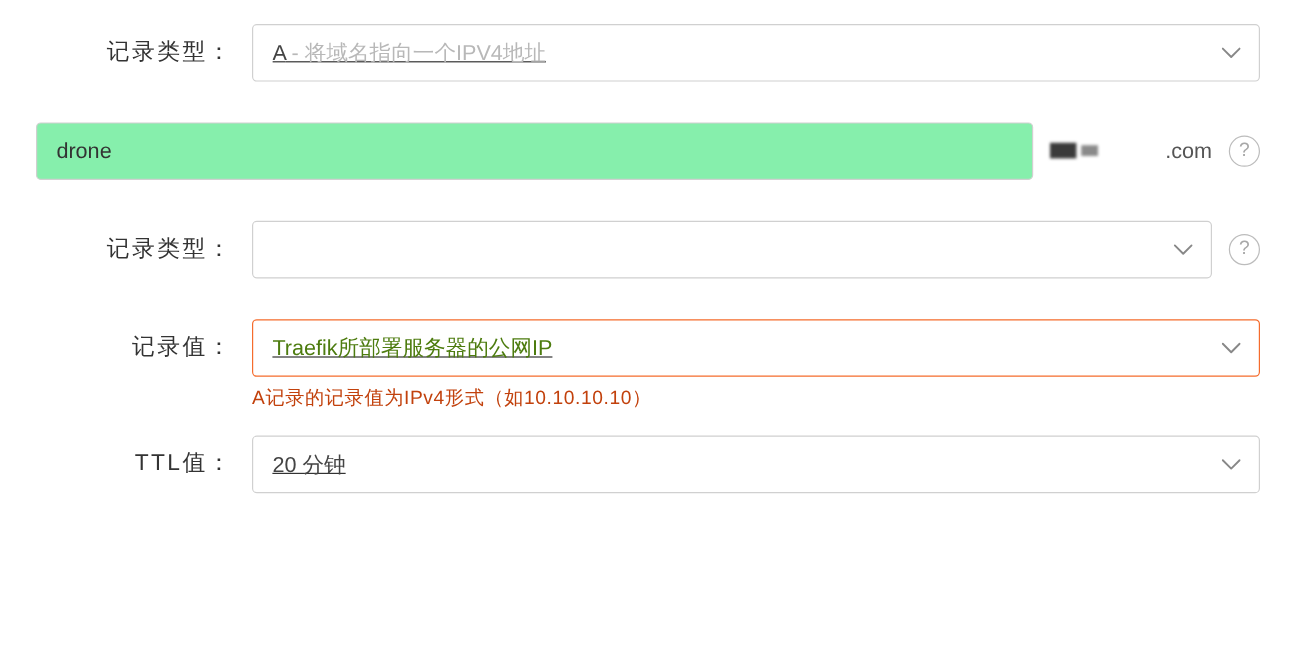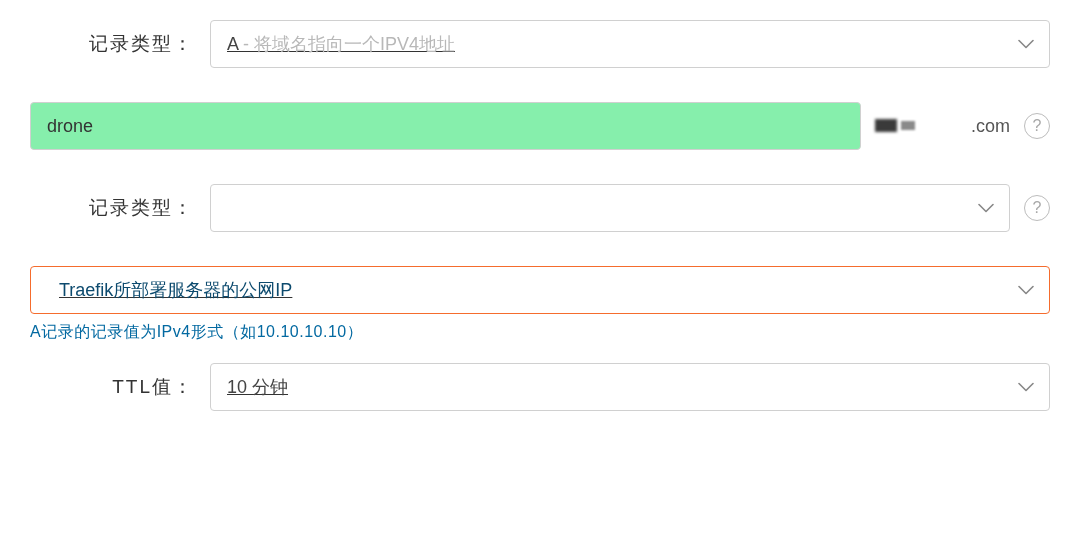--- a/index.html
+++ b/index.html
@@ -41,21 +41,21 @@
       padding: 0 48px 0 16px;
       cursor: pointer;
       background: #fff;
       font-size: 18px;
       min-width: 0;
       text-decoration: underline;
     }
     .select.error { border-color: #f56c2d; }
     .select .primary { color: #444; }
     .select .hint { color: #b8b8b8; }
-    .select .placeholder-only { color: #0c4a6e; margin-left: 12px; }
+    .select .placeholder-only { color: #4d7c0f; }
     .chevron {
       position: absolute;
       right: 14px;
       top: 50%;
       transform: translateY(-50%);
       width: 18px; height: 18px;
       display: flex; align-items: center; justify-content: center;
       pointer-events: none;
     }
     .chevron svg { stroke: #888; }
@@ -97,21 +97,21 @@
       border: 1.5px solid #bcbcbc;
       border-radius: 50%;
       color: #a8a8a8;
       display: flex; align-items: center; justify-content: center;
       font-size: 16px;
       margin-left: 14px;
       cursor: pointer;
       flex-shrink: 0;
     }
     .error-msg {
-      color: #0369a1;
+      color: #c2410c;
       font-size: 16px;
       margin-top: 8px;
       margin-bottom: 10px;
       letter-spacing: 0.5px;
     }
     .ttl-row { margin-bottom: 16px; }
     .mainval { display: inline; white-space: nowrap; overflow: hidden; text-overflow: ellipsis; }
   </style>
 </head>
 <body>
@@ -149,40 +149,41 @@
           <svg width="16" height="10" viewBox="0 0 16 10" fill="none">
             <path d="M1 1.5 8 8.5 15 1.5" stroke-width="1.6" stroke-linecap="round" stroke-linejoin="round"></path>
           </svg>
         </span>
     </div>
     <span class="help">?</span>
   </div>
 </div>
 
 <div class="row with-err">
+  <div class="label"><span>记录值</span><span class="colon">：</span></div>
   <div style="flex:1;">
     <div class="control-wrap">
       <div class="select error">
         <span class="placeholder-only">Traefik所部署服务器的公网IP</span>
         <span class="chevron">
             <svg width="16" height="10" viewBox="0 0 16 10" fill="none">
               <path d="M1 1.5 8 8.5 15 1.5" stroke-width="1.6" stroke-linecap="round" stroke-linejoin="round"></path>
             </svg>
           </span>
       </div>
     </div>
     <div class="error-msg">A记录的记录值为IPv4形式（如10.10.10.10）</div>
   </div>
 </div>
 
 <div class="row ttl-row">
   <div class="label"><span>TTL值</span><span class="colon">：</span></div>
   <div class="control-wrap">
     <div class="select">
-      <span class="primary">10 分钟</span>
+      <span class="primary">20 分钟</span>
       <span class="chevron">
           <svg width="16" height="10" viewBox="0 0 16 10" fill="none">
             <path d="M1 1.5 8 8.5 15 1.5" stroke-width="1.6" stroke-linecap="round" stroke-linejoin="round"></path>
           </svg>
         </span>
     </div>
   </div>
 </div>
 
 </body></html>

